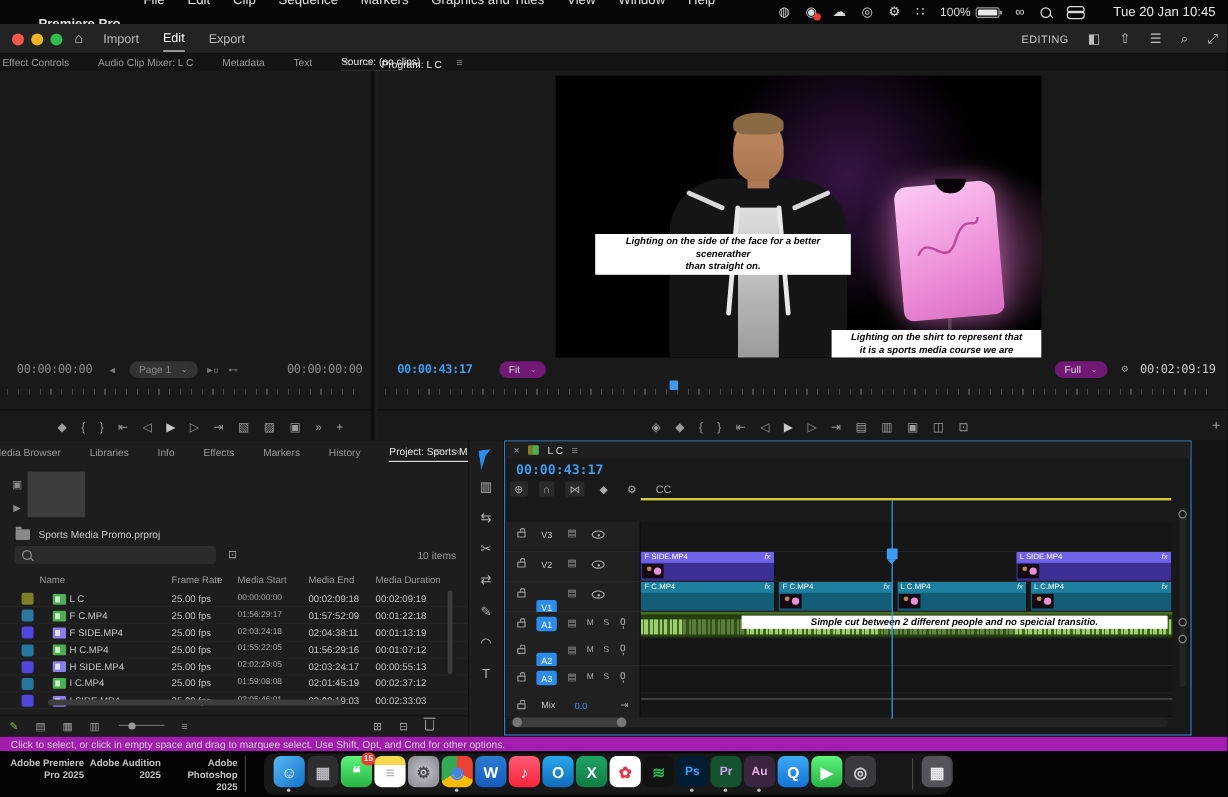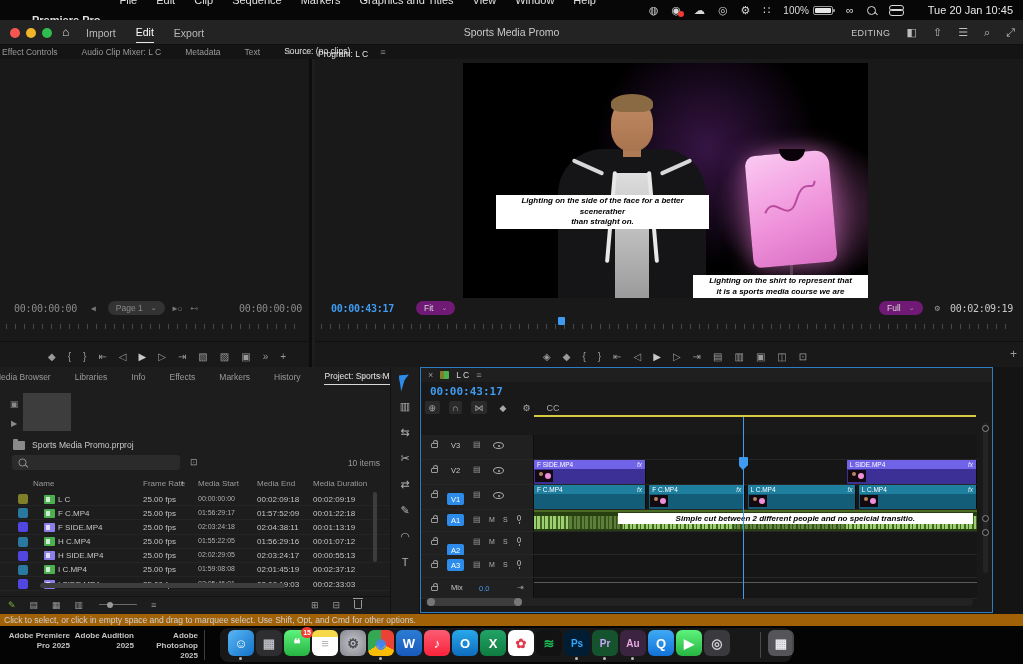--- a/index.html
+++ b/index.html
@@ -191,21 +191,21 @@
   #mixval { position:absolute; left:58px; color:#3e9bef; font-size:7.5px; }
   #mix-fader { position:absolute; left:96px; color:#9a9a9a; font-size:8px; }
   #tl-vscroll { position:absolute; right:4px; top:55px; width:5px; height:150px; background:#242424; border-radius:2px; }
   .vs-knob { position:absolute; left:-1px; width:7px; height:7px; border:1px solid #8a8a8a; border-radius:50%; background:#191919; }
   #tl-hscroll { position:absolute; left:4px; bottom:6px; width:548px; height:8px; background:#222; border-radius:4px; }
   #tl-hknob { position:absolute; left:2px; width:95px; height:8px; background:#3d3d3d; border-radius:4px; }
   #tl-hknob:before, #tl-hknob:after { content:''; position:absolute; top:0; width:8px; height:8px; border-radius:50%; background:#777; }
   #tl-hknob:before { left:0; } #tl-hknob:after { right:0; }
 
   
-  #status-bar { position:absolute; top:614px; left:0; width:1023px; height:12px; background:#a16207; color:#cfcfcf; font-size:8.5px; line-height:12px; padding-left:4px; }
+  #status-bar { position:absolute; top:614px; left:0; width:1023px; height:12px; background:#a21caf; color:#cfcfcf; font-size:8.5px; line-height:12px; padding-left:9px; }
   #dock-zone { position:absolute; top:626px; left:0; width:1023px; height:38px; background:#040404; }
   #dock-labels { position:absolute; left:6px; top:5px; display:flex; }
   .dlabel { width:64px; text-align:right; color:#c2c2c2; font-size:8px; font-weight:bold; line-height:10px; }
   #dock-divider1 { position:absolute; left:204px; top:4px; width:1px; height:30px; background:#3d3d3d; }
   #dock-panel { position:absolute; left:220px; top:2px; width:572px; height:34px; background:rgba(48,48,52,.45); border-radius:8px; }
   #dock-icons { position:absolute; left:228px; top:4px; display:flex; gap:2px; }
   .dicon { position:relative; width:26px; height:26px; border-radius:6px; display:flex; align-items:center; justify-content:center; font-size:13px; font-weight:bold; }
   .dicon .badge { position:absolute; top:-3px; right:-3px; min-width:11px; height:11px; background:#f03b30; border-radius:6px; color:#fff; font-size:7px; font-weight:bold; line-height:11px; text-align:center; padding:0 2px; }
   .dicon .rundot { position:absolute; bottom:-4px; left:11px; width:3px; height:3px; border-radius:50%; background:#bbb; }
   #dock-divider2 { position:absolute; left:760px; top:6px; width:1px; height:26px; background:#4a4a4a; }
@@ -254,21 +254,20 @@
   <div id="app-header">
     <div class="tl" id="tl-red"></div>
     <div class="tl" id="tl-yellow"></div>
     <div class="tl" id="tl-green"></div>
     <span id="home-icon">⌂</span>
     <div id="mode-tabs">
         <span class="mode-tab">Import</span>
         <span class="mode-tab active">Edit</span>
         <span class="mode-tab">Export</span>
       </div>
-    <div id="doc-title">Sports Media Promo</div>
     <div id="header-right">
       <span id="workspace-label">EDITING</span>
     <span class="hicon">◧</span>
         <span class="hicon">⇧</span>
         <span class="hicon">☰</span>
         <span class="hicon">⌕</span>
         <span class="hicon">⤢</span>
       </div>
   </div>
 
@@ -589,21 +588,21 @@
                 <div class="thumb">
                   <i></i>
                   <b></b>
                 </div>
               </div>
             </div>
           </div>
           <div class="trow" style="height: 25px;">
             <div class="thead">
               <span class="lockic" style="top: 8px;"></span>
-              <span class="tname on" style="top: 8px;">V1</span>
+              <span class="tname on" style="top: 15px;">V1</span>
               <span class="patch" style="top: 5px;">▤</span>
               <span class="eye" style="top: 7px;"></span>
             </div>
             <div class="tbody">
               <div class="clip teal" style="left: 0%; width: 25.3%;">
                 <div class="ttl">
                   <span>F C.MP4</span>
                   <span class="fx">fx</span>
                 </div>
               </div>

